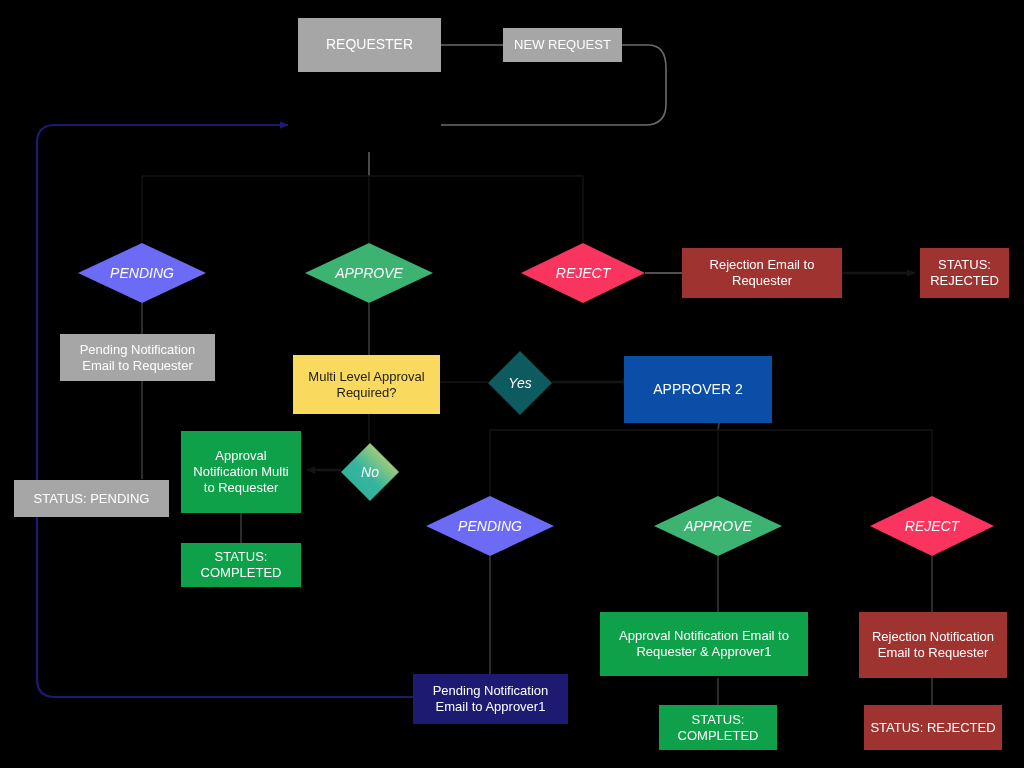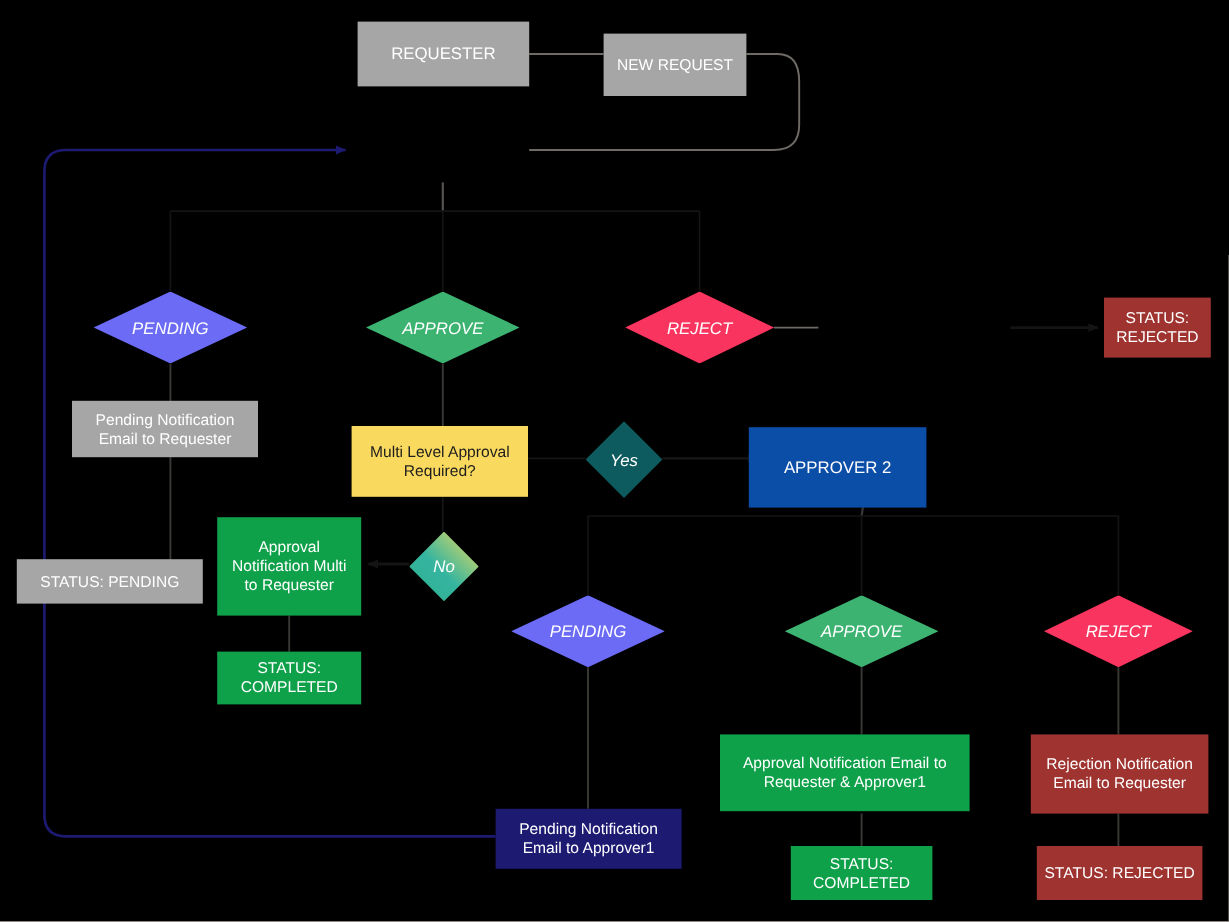--- a/index.html
+++ b/index.html
@@ -122,35 +122,38 @@
     <path d="M932,556 L932,612" stroke="#3a3835" stroke-width="1.6" fill="none"></path>
     <path d="M932,678 L932,705" stroke="#3a3835" stroke-width="1.6" fill="none"></path>
 
     <path d="M413,697 L55,697 Q37,697 37,679 L37,143 Q37,125 55,125 L288,125" stroke="#1d1a72" stroke-width="2.2" fill="none" marker-end="url(#arrowNavy)"></path>
   </svg>
 
   <div class="node rect fs14" style="left:298px; top:18px; width:143px; height:54px; background:#a6a6a6;">
     <span>REQUESTER</span>
   </div>
 
-  <div class="node rect fs13" style="left:503px; top:28px; width:119px; height:52px; background:#a6a6a6;">
+  <div class="node rect fs13" style="left:503px; top:28px; width:119px; height:34px; background:#a6a6a6;">
     <span>NEW REQUEST</span>
   </div>
 
 
+  <div class="node rect fs13" style="left:682px; top:248px; width:160px; height:50px; background:#9e3330;">
+    <span>Rejection Email to Requester</span>
+  </div>
 
   <div class="node rect fs13" style="left:920px; top:248px; width:89px; height:50px; background:#9e3330;">
     <span>STATUS: REJECTED</span>
   </div>
 
   <div class="node rect fs13" style="left:60px; top:334px; width:155px; height:47px; background:#a6a6a6;">
     <span>Pending Notification Email to Requester</span>
   </div>
 
-  <div class="node rect fs13" style="left:14px; top:466px; width:155px; height:37px; background:#a6a6a6;">
+  <div class="node rect fs13" style="left:14px; top:480px; width:155px; height:37px; background:#a6a6a6;">
     <span>STATUS: PENDING</span>
   </div>
 
   <div class="node rect fs13 dark-text" style="left:293px; top:355px; width:147px; height:59px; background:#fada5e; color:#1d1d1d;">
     <span>Multi Level Approval Required?</span>
   </div>
 
   <div class="node rect fs14" style="left:624px; top:356px; width:148px; height:67px; background:#0b4ea8;">
     <span>APPROVER 2</span>
   </div>

